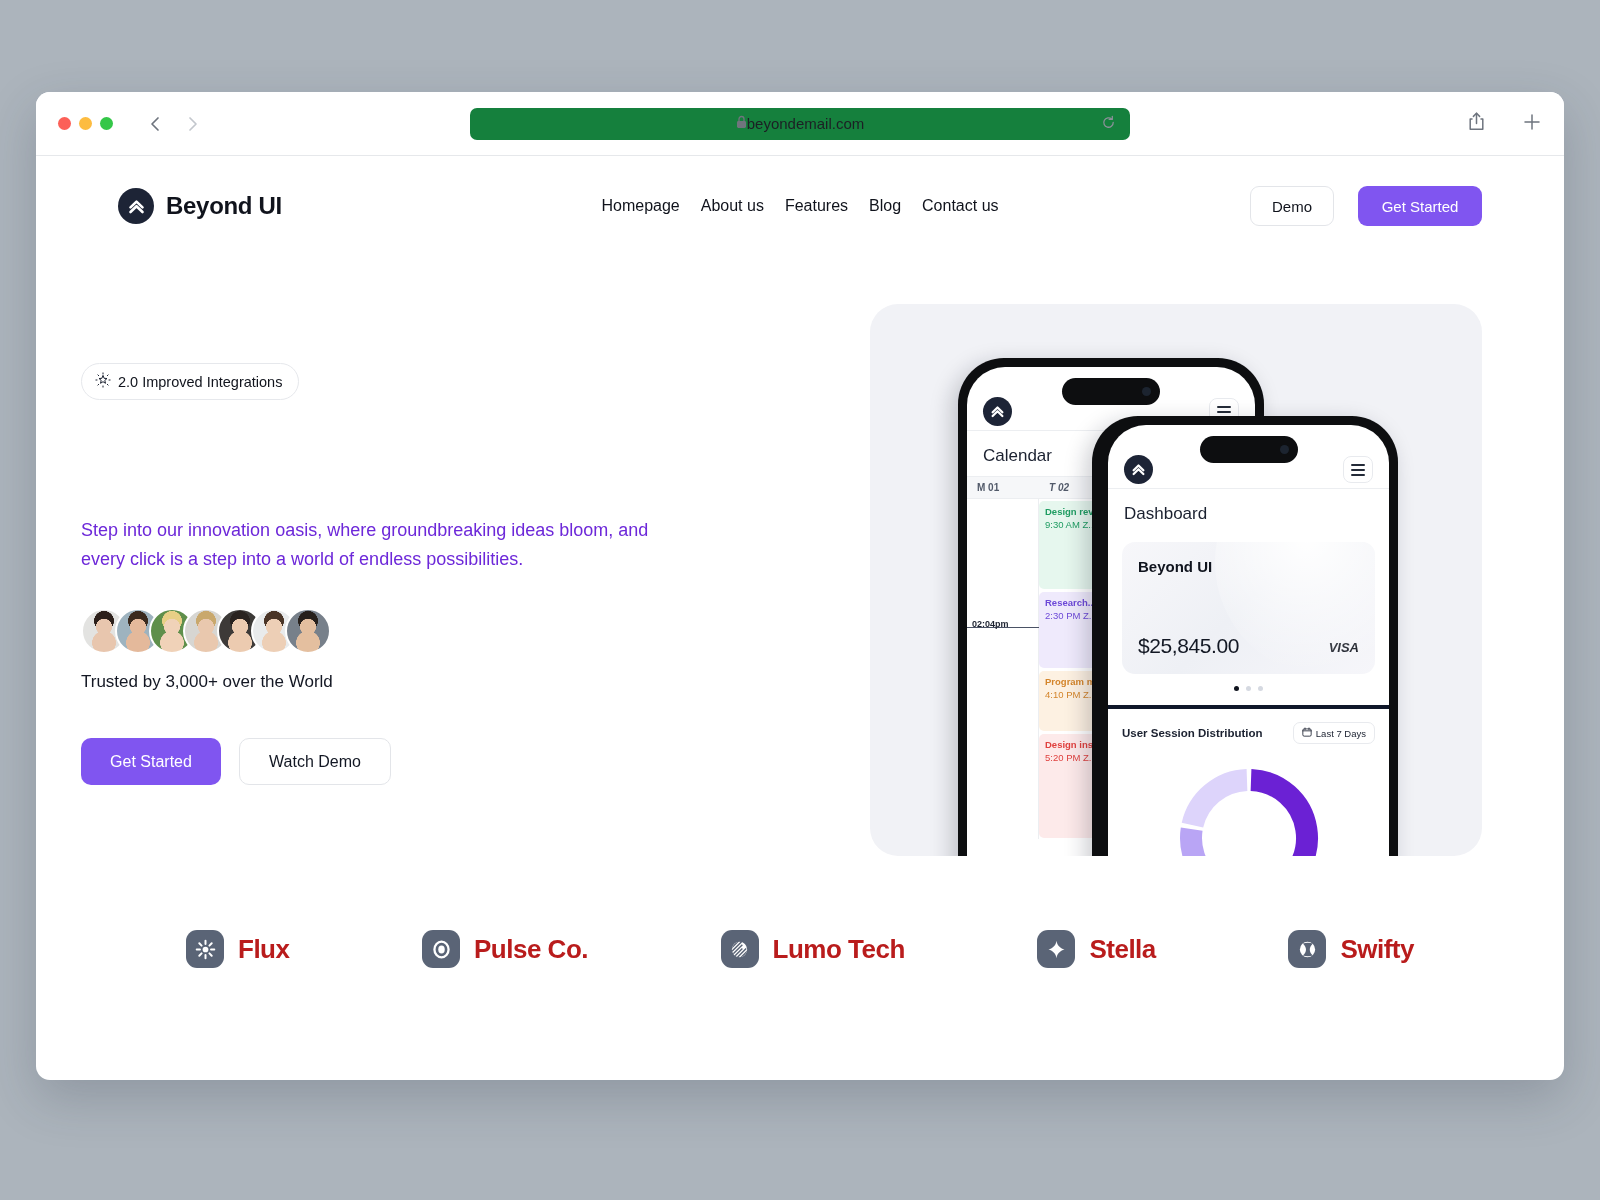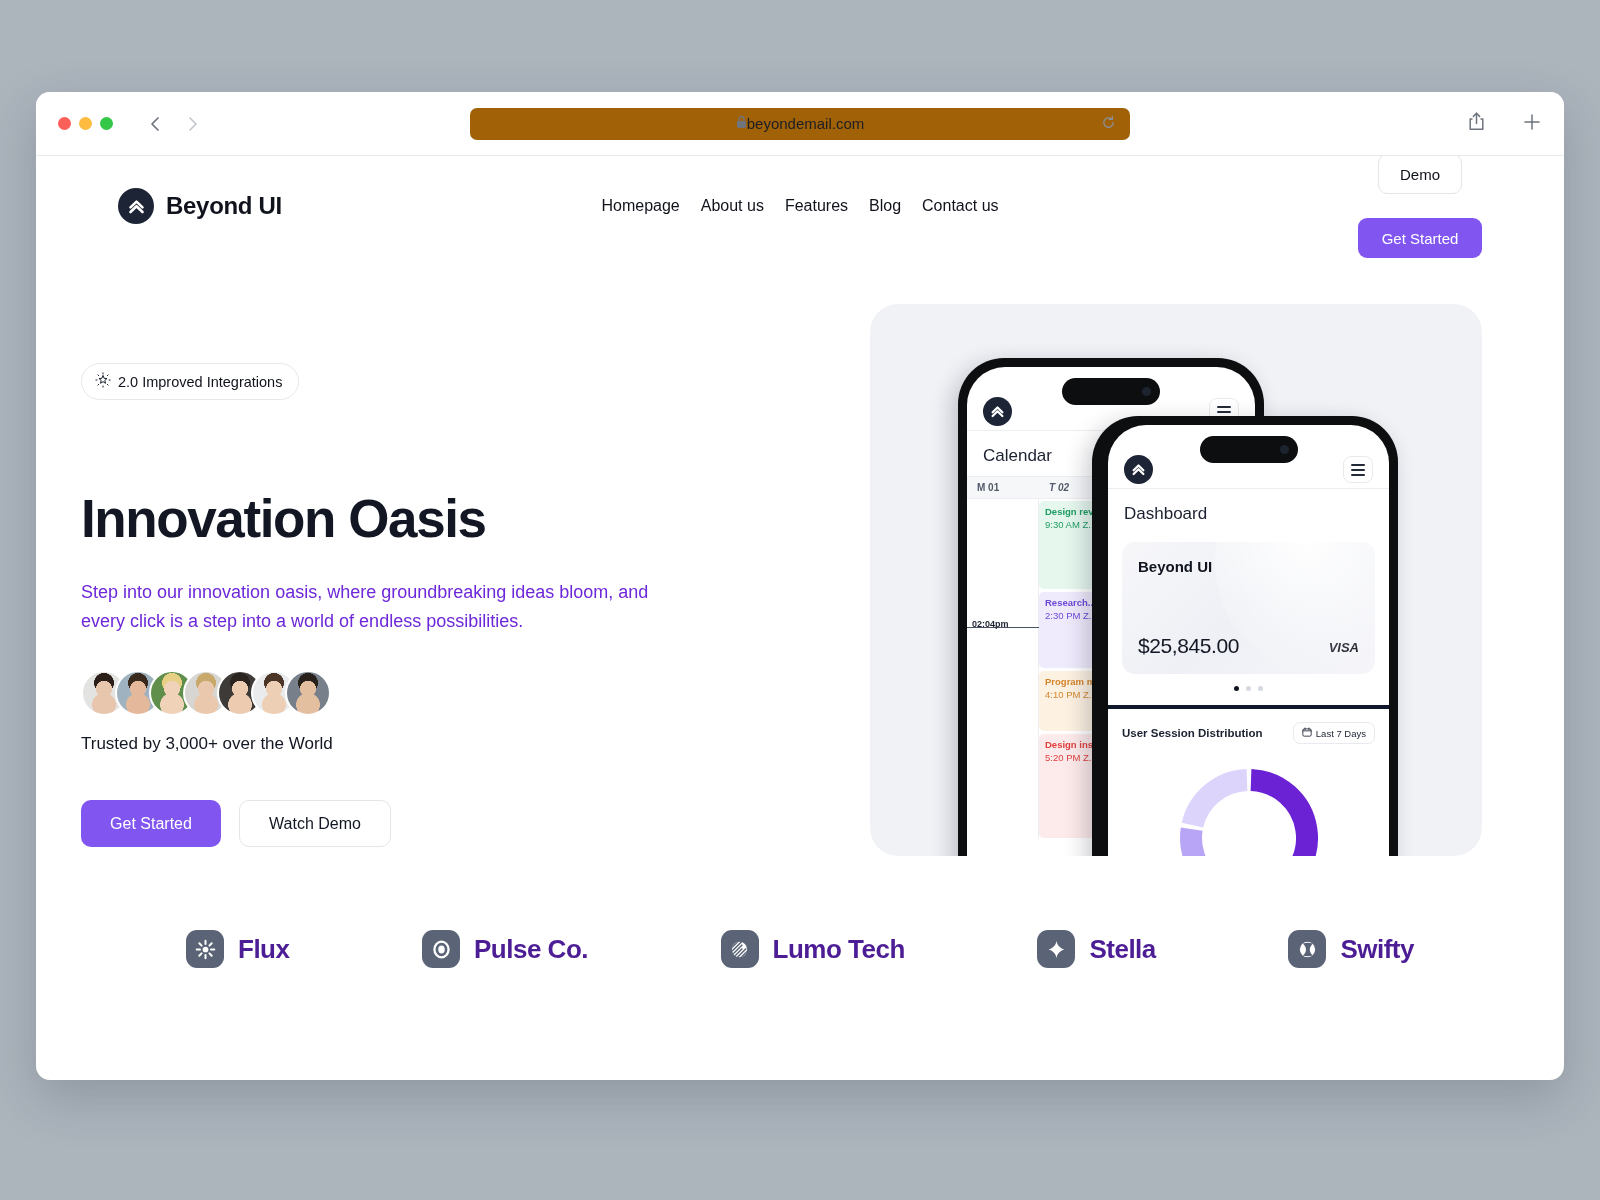--- a/index.html
+++ b/index.html
@@ -31,21 +31,21 @@
   .dot { width: 13px; height: 13px; border-radius: 50%; }
   .dot.red { background: #fc6058; }
   .dot.amber { background: #fdbc40; }
   .dot.green { background: #34c748; }
   .navbtns { display: flex; gap: 18px; margin-left: 32px; }
   .navarrow { width: 20px; height: 22px; position: relative; cursor: pointer; }
   .navarrow svg { display:block; }
   .urlbar {
     position: absolute; left: 50%; transform: translateX(-50%);
     width: 660px; height: 32px;
-    background: #a16207; border-radius: 7px;
+    background: #15803d; border-radius: 7px;
     display: flex; align-items: center; justify-content: center;
     gap: 0; font-size: 15px; color: #1c1f24;
   }
   .url-reload { position: absolute; right: 14px; top: 50%; transform: translateY(-50%); }
   .chrome-right { margin-left: auto; display: flex; align-items: center; gap: 36px; }
   
   .site-header {
     height: 100px;
     display: flex; align-items: center;
     padding: 0 82px;
@@ -55,21 +55,21 @@
     width: 36px; height: 36px; border-radius: 50%;
     background: #1d2436;
     display: flex; align-items: center; justify-content: center;
   }
   .brand-name { font-size: 24px; font-weight: 700; color: #10131c; letter-spacing: -.3px; }
   .main-nav {
     display: flex; gap: 21px;
     position: absolute; left: 50%; transform: translateX(-50%);
   }
   .nav-link { font-size: 16px; color: #10131c; cursor: pointer; white-space: nowrap; }
-  .header-actions { margin-left: auto; display: flex; align-items: center; gap: 24px; flex-direction: column; }
+  .header-actions { margin-left: auto; display: flex; align-items: center; gap: 24px; }
   .btn {
     border-radius: 9px; font-size: 15px; cursor: pointer;
     display: inline-flex; align-items: center; justify-content: center;
   }
   .btn-demo {
     width: 84px; height: 40px;
     border: 1px solid #e3e5e9; background: #fff; color: #10131c;
   }
   .btn-started {
     width: 124px; height: 40px;
@@ -204,21 +204,21 @@
   .logo-strip {
     position: absolute; left: 0; right: 0; top: 838px;
     display: flex; align-items: center; justify-content: space-between;
     padding: 0 150px;
   }
   .logo-item { display: flex; align-items: center; gap: 14px; }
   .logo-mark {
     width: 38px; height: 38px; border-radius: 11px; background: #5a6476;
     display: flex; align-items: center; justify-content: center; flex: none;
   }
-  .logo-text { font-size: 26px; font-weight: 700; color: #4c1d95; letter-spacing: -.5px; white-space: nowrap; }
+  .logo-text { font-size: 26px; font-weight: 700; color: #b91c1c; letter-spacing: -.5px; white-space: nowrap; }
 </style>
 </head>
 <body>
 
 <div class="browser-window">
 
   <div class="chrome">
     <div class="traffic">
       <span class="dot red"></span>
       <span class="dot amber"></span>
@@ -296,21 +296,20 @@
         <span>
           <svg width="16" height="16" viewBox="0 0 16 16">
             <path d="M8 3.4 9.1 6.3 12 6.5 9.8 8.4 10.5 11.3 8 9.7 5.5 11.3 6.2 8.4 4 6.5 6.9 6.3Z" stroke="#1b2130" stroke-width="1" fill="none" stroke-linejoin="round"></path>
             <path d="M8 .9v1.1M8 14v1.1M.9 8H2M14 8h1.1M2.9 2.9l.8.8M12.3 12.3l.8.8M13.1 2.9l-.8.8M3.7 12.3l-.8.8" stroke="#1b2130" stroke-width="1" stroke-linecap="round"></path>
           </svg>
         </span>
         <span>2.0 Improved Integrations</span>
       </div>
       <h1 class="hero-title">
         <br>
-        <span>Innovation Oasis</span>
       </h1>
       <p class="hero-sub">Step into our innovation oasis, where groundbreaking ideas bloom, and every click is a step into a world of endless possibilities.</p>
       <div class="avatars" id="avatar-group">
           <div class="avatar" style="background: radial-gradient(circle at 50% 78%, rgb(232, 198, 174) 0px, rgb(232, 198, 174) 30%, transparent 31%), radial-gradient(circle at 50% 40%, rgb(232, 198, 174) 0px, rgb(232, 198, 174) 24%, transparent 25%), radial-gradient(circle at 50% 26%, rgb(44, 31, 26) 0px, rgb(44, 31, 26) 26%, transparent 27%), linear-gradient(160deg, rgb(227, 227, 225) 0%, rgb(227, 227, 225) 100%);"></div>
           <div class="avatar" style="background: radial-gradient(circle at 50% 78%, rgb(228, 185, 155) 0px, rgb(228, 185, 155) 30%, transparent 31%), radial-gradient(circle at 50% 40%, rgb(228, 185, 155) 0px, rgb(228, 185, 155) 24%, transparent 25%), radial-gradient(circle at 50% 26%, rgb(58, 42, 30) 0px, rgb(58, 42, 30) 26%, transparent 27%), linear-gradient(160deg, rgb(158, 179, 191) 0%, rgb(158, 179, 191) 100%);"></div>
           <div class="avatar" style="background: radial-gradient(circle at 50% 78%, rgb(240, 210, 184) 0px, rgb(240, 210, 184) 30%, transparent 31%), radial-gradient(circle at 50% 40%, rgb(240, 210, 184) 0px, rgb(240, 210, 184) 24%, transparent 25%), radial-gradient(circle at 50% 26%, rgb(232, 207, 134) 0px, rgb(232, 207, 134) 26%, transparent 27%), linear-gradient(160deg, rgb(95, 143, 75) 0%, rgb(95, 143, 75) 100%);"></div>
           <div class="avatar" style="background: radial-gradient(circle at 50% 78%, rgb(233, 200, 174) 0px, rgb(233, 200, 174) 30%, transparent 31%), radial-gradient(circle at 50% 40%, rgb(233, 200, 174) 0px, rgb(233, 200, 174) 24%, transparent 25%), radial-gradient(circle at 50% 26%, rgb(201, 168, 108) 0px, rgb(201, 168, 108) 26%, transparent 27%), linear-gradient(160deg, rgb(215, 214, 210) 0%, rgb(215, 214, 210) 100%);"></div>
           <div class="avatar" style="background: radial-gradient(circle at 50% 78%, rgb(236, 203, 176) 0px, rgb(236, 203, 176) 30%, transparent 31%), radial-gradient(circle at 50% 40%, rgb(236, 203, 176) 0px, rgb(236, 203, 176) 24%, transparent 25%), radial-gradient(circle at 50% 26%, rgb(42, 35, 32) 0px, rgb(42, 35, 32) 26%, transparent 27%), linear-gradient(160deg, rgb(61, 58, 56) 0%, rgb(61, 58, 56) 100%);"></div>
           <div class="avatar" style="background: radial-gradient(circle at 50% 78%, rgb(237, 207, 182) 0px, rgb(237, 207, 182) 30%, transparent 31%), radial-gradient(circle at 50% 40%, rgb(237, 207, 182) 0px, rgb(237, 207, 182) 24%, transparent 25%), radial-gradient(circle at 50% 26%, rgb(74, 53, 39) 0px, rgb(74, 53, 39) 26%, transparent 27%), linear-gradient(160deg, rgb(233, 235, 236) 0%, rgb(233, 235, 236) 100%);"></div>
           <div class="avatar" style="background: radial-gradient(circle at 50% 78%, rgb(228, 191, 159) 0px, rgb(228, 191, 159) 30%, transparent 31%), radial-gradient(circle at 50% 40%, rgb(228, 191, 159) 0px, rgb(228, 191, 159) 24%, transparent 25%), radial-gradient(circle at 50% 26%, rgb(39, 32, 27) 0px, rgb(39, 32, 27) 26%, transparent 27%), linear-gradient(160deg, rgb(119, 128, 138) 0%, rgb(119, 128, 138) 100%);"></div>

